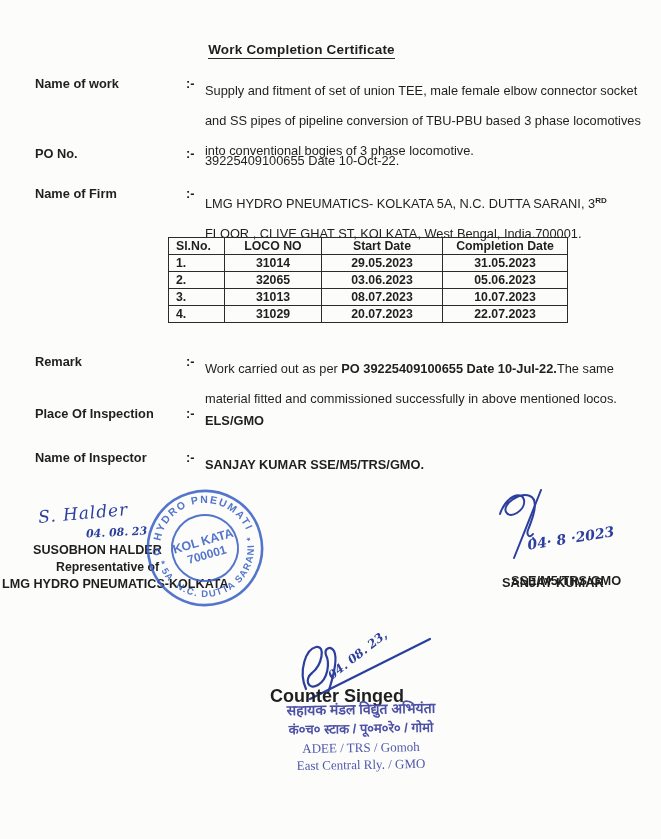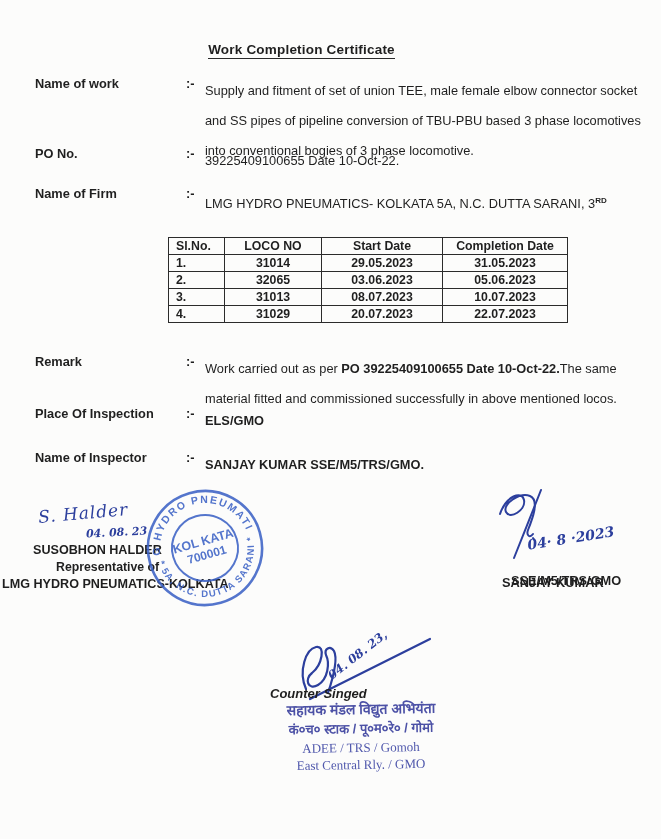--- a/index.html
+++ b/index.html
@@ -46,21 +46,21 @@
   .sig-left-name{top:543px;left:33px;font-size:12.6px;font-weight:700;}
   .sig-left-rep{top:560px;left:56px;font-size:12.3px;font-weight:700;}
   .sig-left-firm{top:577px;left:2px;font-size:12.6px;font-weight:700;}
   .stamp-wrap{top:486px;left:143px;width:124px;height:124px;opacity:.88;}
   .sig-right-svg{top:486px;left:486px;width:90px;height:80px;}
   .sig-right-date{top:530px;left:527px;font-size:14px;transform:rotate(-9deg);font-weight:700;}
   .sig-right-name{top:555px;left:502px;font-size:12.8px;font-weight:700;margin-top:20px;}
   .sig-right-desig{top:573px;left:487px;font-size:12.8px;font-weight:700;margin-left:24px;}
   .sig-counter-svg{top:633px;left:288px;width:150px;height:70px;}
   .sig-counter-date{top:648px;left:322px;font-size:12px;transform:rotate(-38deg);font-weight:700;}
-  .counter-label{top:686px;left:270px;font-size:13px;font-weight:700;font-style:italic;}
+  .counter-label{top:686px;left:270px;font-size:18px;font-weight:700;}
   .hindi-stamp{left:238px;width:246px;text-align:center;color:#4c51a6;transform:rotate(-1deg);}
   .hs1{top:699px;font-size:14px;font-weight:700;}
   .hs2{top:719px;font-size:13px;font-weight:700;}
   .hs3{top:740px;font-size:13px;font-family:"Liberation Serif",serif;color:#5058ac;}
   .hs4{top:757px;font-size:13px;font-family:"Liberation Serif",serif;color:#5058ac;}
 </style>
 </head>
 <body>
 
 <div class="abs doc-title">
@@ -70,21 +70,21 @@
 <div class="abs field-label" style="top:76px">Name of work</div>
 <div class="abs field-colon" style="top:76px">:-</div>
 <div class="abs field-value" style="top:76px;width:440px">Supply and fitment of set of union TEE, male female elbow connector socket and SS pipes of pipeline conversion of TBU-PBU based 3 phase locomotives into conventional bogies of 3 phase locomotive.</div>
 
 <div class="abs field-label" style="top:146px">PO No.</div>
 <div class="abs field-colon" style="top:146px">:-</div>
 <div class="abs field-value" style="top:146px">39225409100655 Date 10-Oct-22.</div>
 
 <div class="abs field-label" style="top:186px">Name of Firm</div>
 <div class="abs field-colon" style="top:186px">:-</div>
-<div class="abs field-value" style="top:186px"><span>LMG HYDRO PNEUMATICS- KOLKATA 5A, N.C. DUTTA SARANI, 3</span><sup class="ord">RD</sup><br></div>
+<div class="abs field-value" style="top:186px"><span>LMG HYDRO PNEUMATICS- KOLKATA 5A, N.C. DUTTA SARANI, 3</span><sup class="ord">RD</sup><br><span>FLOOR , CLIVE GHAT ST, KOLKATA, West Bengal, India.700001.</span></div>
 
 <table class="loco">
   <thead>
     <tr>
       <th class="c-sl">Sl.No.</th>
       <th class="c-loco">LOCO NO</th>
       <th class="c-start">Start Date</th>
       <th class="c-comp">Completion Date</th>
     </tr>
   </thead>
@@ -111,21 +111,21 @@
       <td class="c-sl">4.</td>
       <td class="c-loco">31029</td>
       <td class="c-start">20.07.2023</td>
       <td class="c-comp">22.07.2023</td>
     </tr>
   </tbody>
 </table>
 
 <div class="abs field-label" style="top:354px">Remark</div>
 <div class="abs field-colon" style="top:354px">:-</div>
-<div class="abs field-value" style="top:354px;width:445px"><span>Work carried out as per </span><span class="bold">PO 39225409100655 Date 10-Oct-22.</span><span>The same material fitted and commissioned successfully in above mentioned locos.</span></div>
+<div class="abs field-value" style="top:354px;width:445px"><span>Work carried out as per </span><span class="bold">PO 39225409100655 Date 10-Jul-22.</span><span>The same material fitted and commissioned successfully in above mentioned locos.</span></div>
 
 <div class="abs field-label" style="top:406px">Place Of Inspection</div>
 <div class="abs field-colon" style="top:406px">:-</div>
 <div class="abs field-value bold" style="top:406px">ELS/GMO</div>
 
 <div class="abs field-label" style="top:450px">Name of Inspector</div>
 <div class="abs field-colon" style="top:450px">:-</div>
 <div class="abs field-value bold" style="top:450px">SANJAY KUMAR SSE/M5/TRS/GMO.</div>
 
 <div class="abs script sig-left-script">S. Halder</div>

